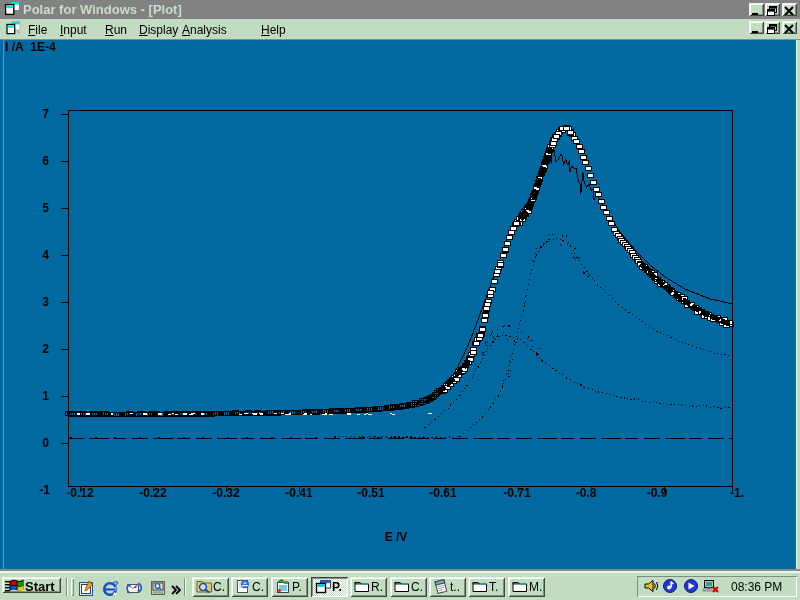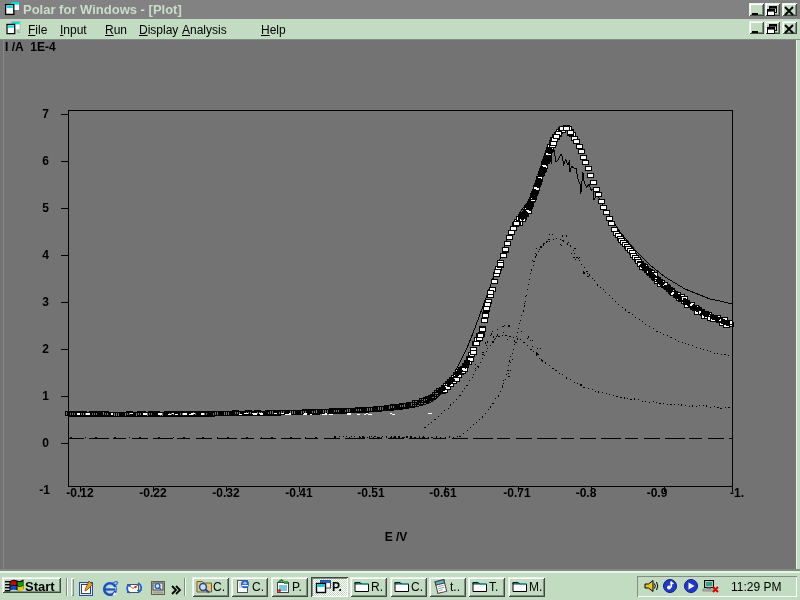--- a/index.html
+++ b/index.html
@@ -1,13 +1,13 @@
 <!DOCTYPE html>
 <html><head><meta charset="utf-8"><style>html,body{margin:0;padding:0}*{box-sizing:border-box}body{width:800px;height:600px;overflow:hidden;font-family:"Liberation Sans",sans-serif}</style></head><body>
-<div style="position:relative;width:800px;height:600px;background:#737373">
+<div style="position:relative;width:800px;height:600px;background:#0369a1">
     <div style="position:absolute;left:0;top:0;width:800px;height:19px;background:#828282"></div>
     <div style="position:absolute;left:4px;top:1px"><svg width="17" height="17" viewBox="0 0 17 17">
         <rect x="6.5" y="0.5" width="9" height="9" fill="#fff" stroke="#808080"></rect>
         <rect x="7" y="1" width="8" height="2.6" fill="#00e0e0"></rect>
         <path d="M13 10 l2.6 2.6 h-2.6 z" fill="#909890"></path>
         <rect x="1.6" y="3.6" width="8.2" height="9.8" fill="#fff" stroke="#000" stroke-width="1.3"></rect>
         <rect x="2.6" y="4.6" width="6.2" height="2.5" fill="#00e0e0"></rect>
       </svg></div>
     <div style="position:absolute;left:23px;top:2px;font-size:13px;font-weight:bold;color:#c9dec9">Polar for Windows - [Plot]</div>
     <div style="position:absolute;left:749px;top:3px;width:15px;height:13px;background:#c2dcc2;box-shadow:inset 1px 1px 0 #e9f4e9,inset -1px -1px 0 #404840,inset 2px 2px 0 #ffffff,inset -2px -2px 0 #828c82;">
@@ -1047,13 +1047,13 @@
         <circle cx="8" cy="8" r="6.5" fill="#2038d0" stroke="#101880"></circle>
         <path d="M5.5 4.5 l6 3.5 l-6 3.5 z" fill="#fff"></path>
       </svg></div>
     <div style="position:absolute;left:702px;top:578px"><svg width="19" height="16" viewBox="0 0 19 16">
         <rect x="2.5" y="2.5" width="9" height="7" fill="#a8c8c0" stroke="#000"></rect>
         <rect x="4" y="4" width="6" height="4" fill="#30a090"></rect>
         <rect x="5" y="9.5" width="4" height="1.5" fill="#808080"></rect>
         <rect x="1" y="11" width="12" height="2" fill="#c0c0c0" stroke="#606060" stroke-width="0.6"></rect>
         <path d="M11 9 l5 5 M16 9 l-5 5" stroke="#e00000" stroke-width="2"></path>
       </svg></div>
-    <div style="position:absolute;left:731px;top:580px;font-size:12px;color:#000">11:29 PM</div>
+    <div style="position:absolute;left:731px;top:580px;font-size:12px;color:#000">08:36 PM</div>
   </div>
 </body></html>

